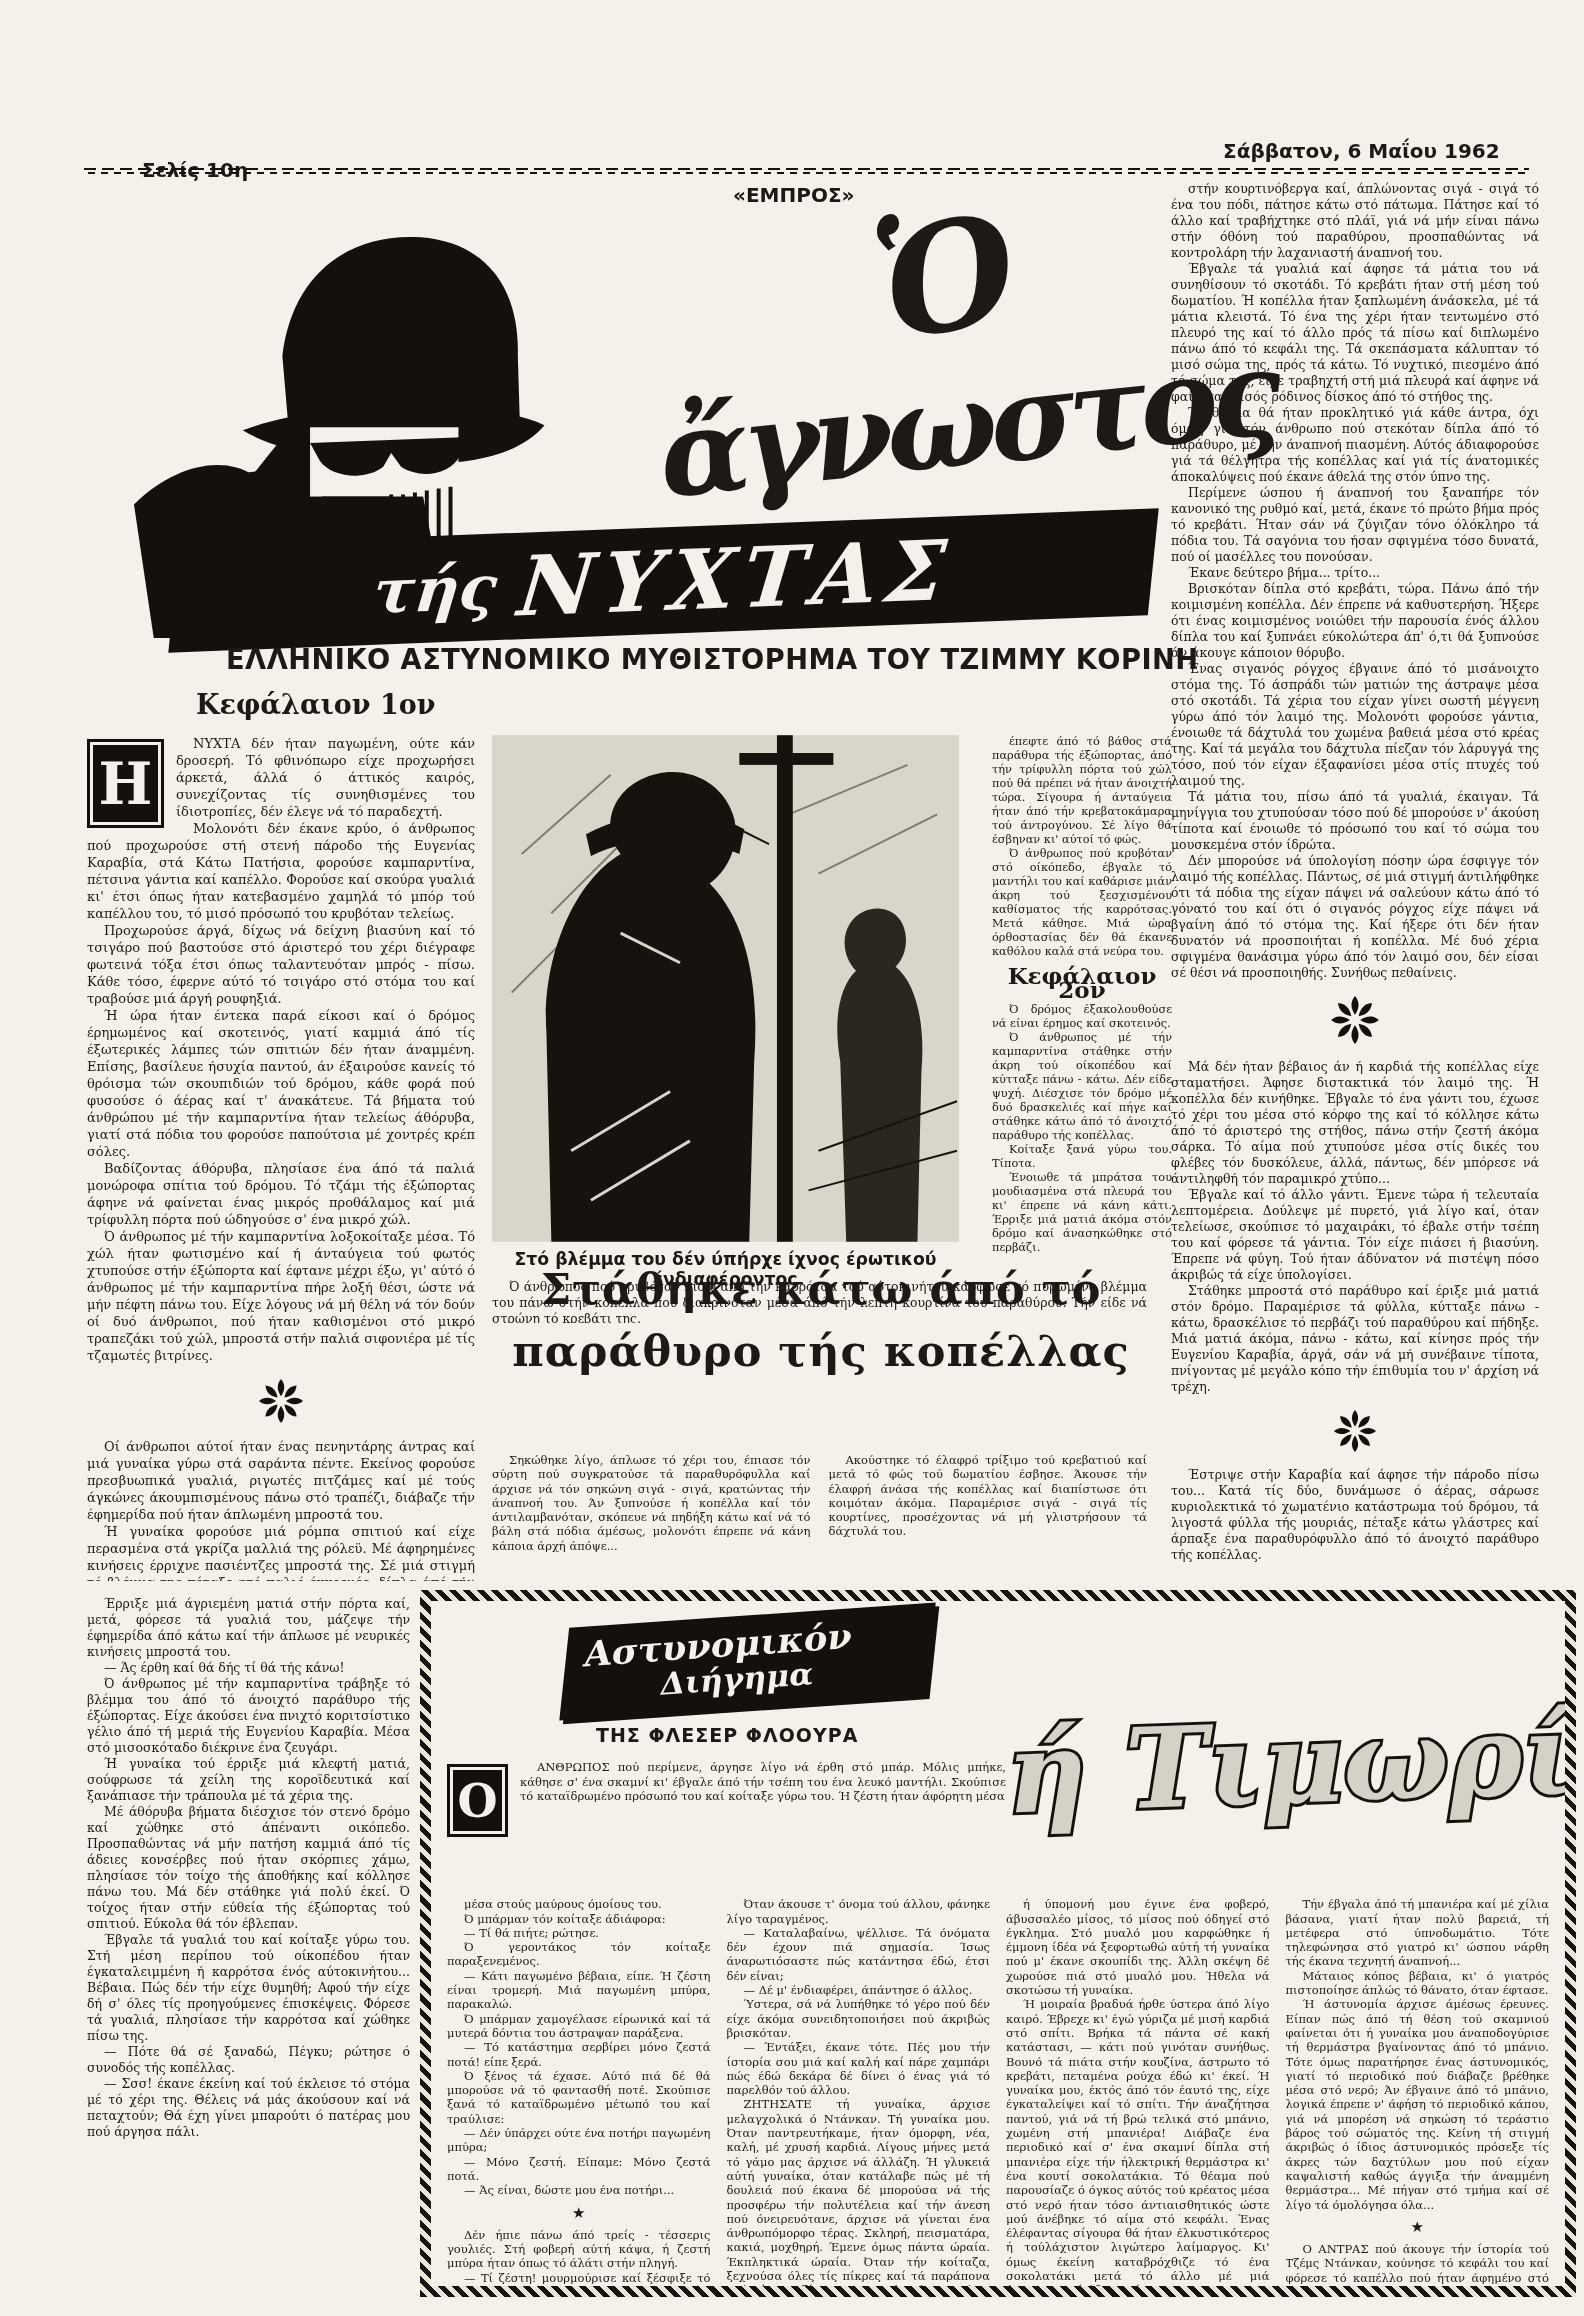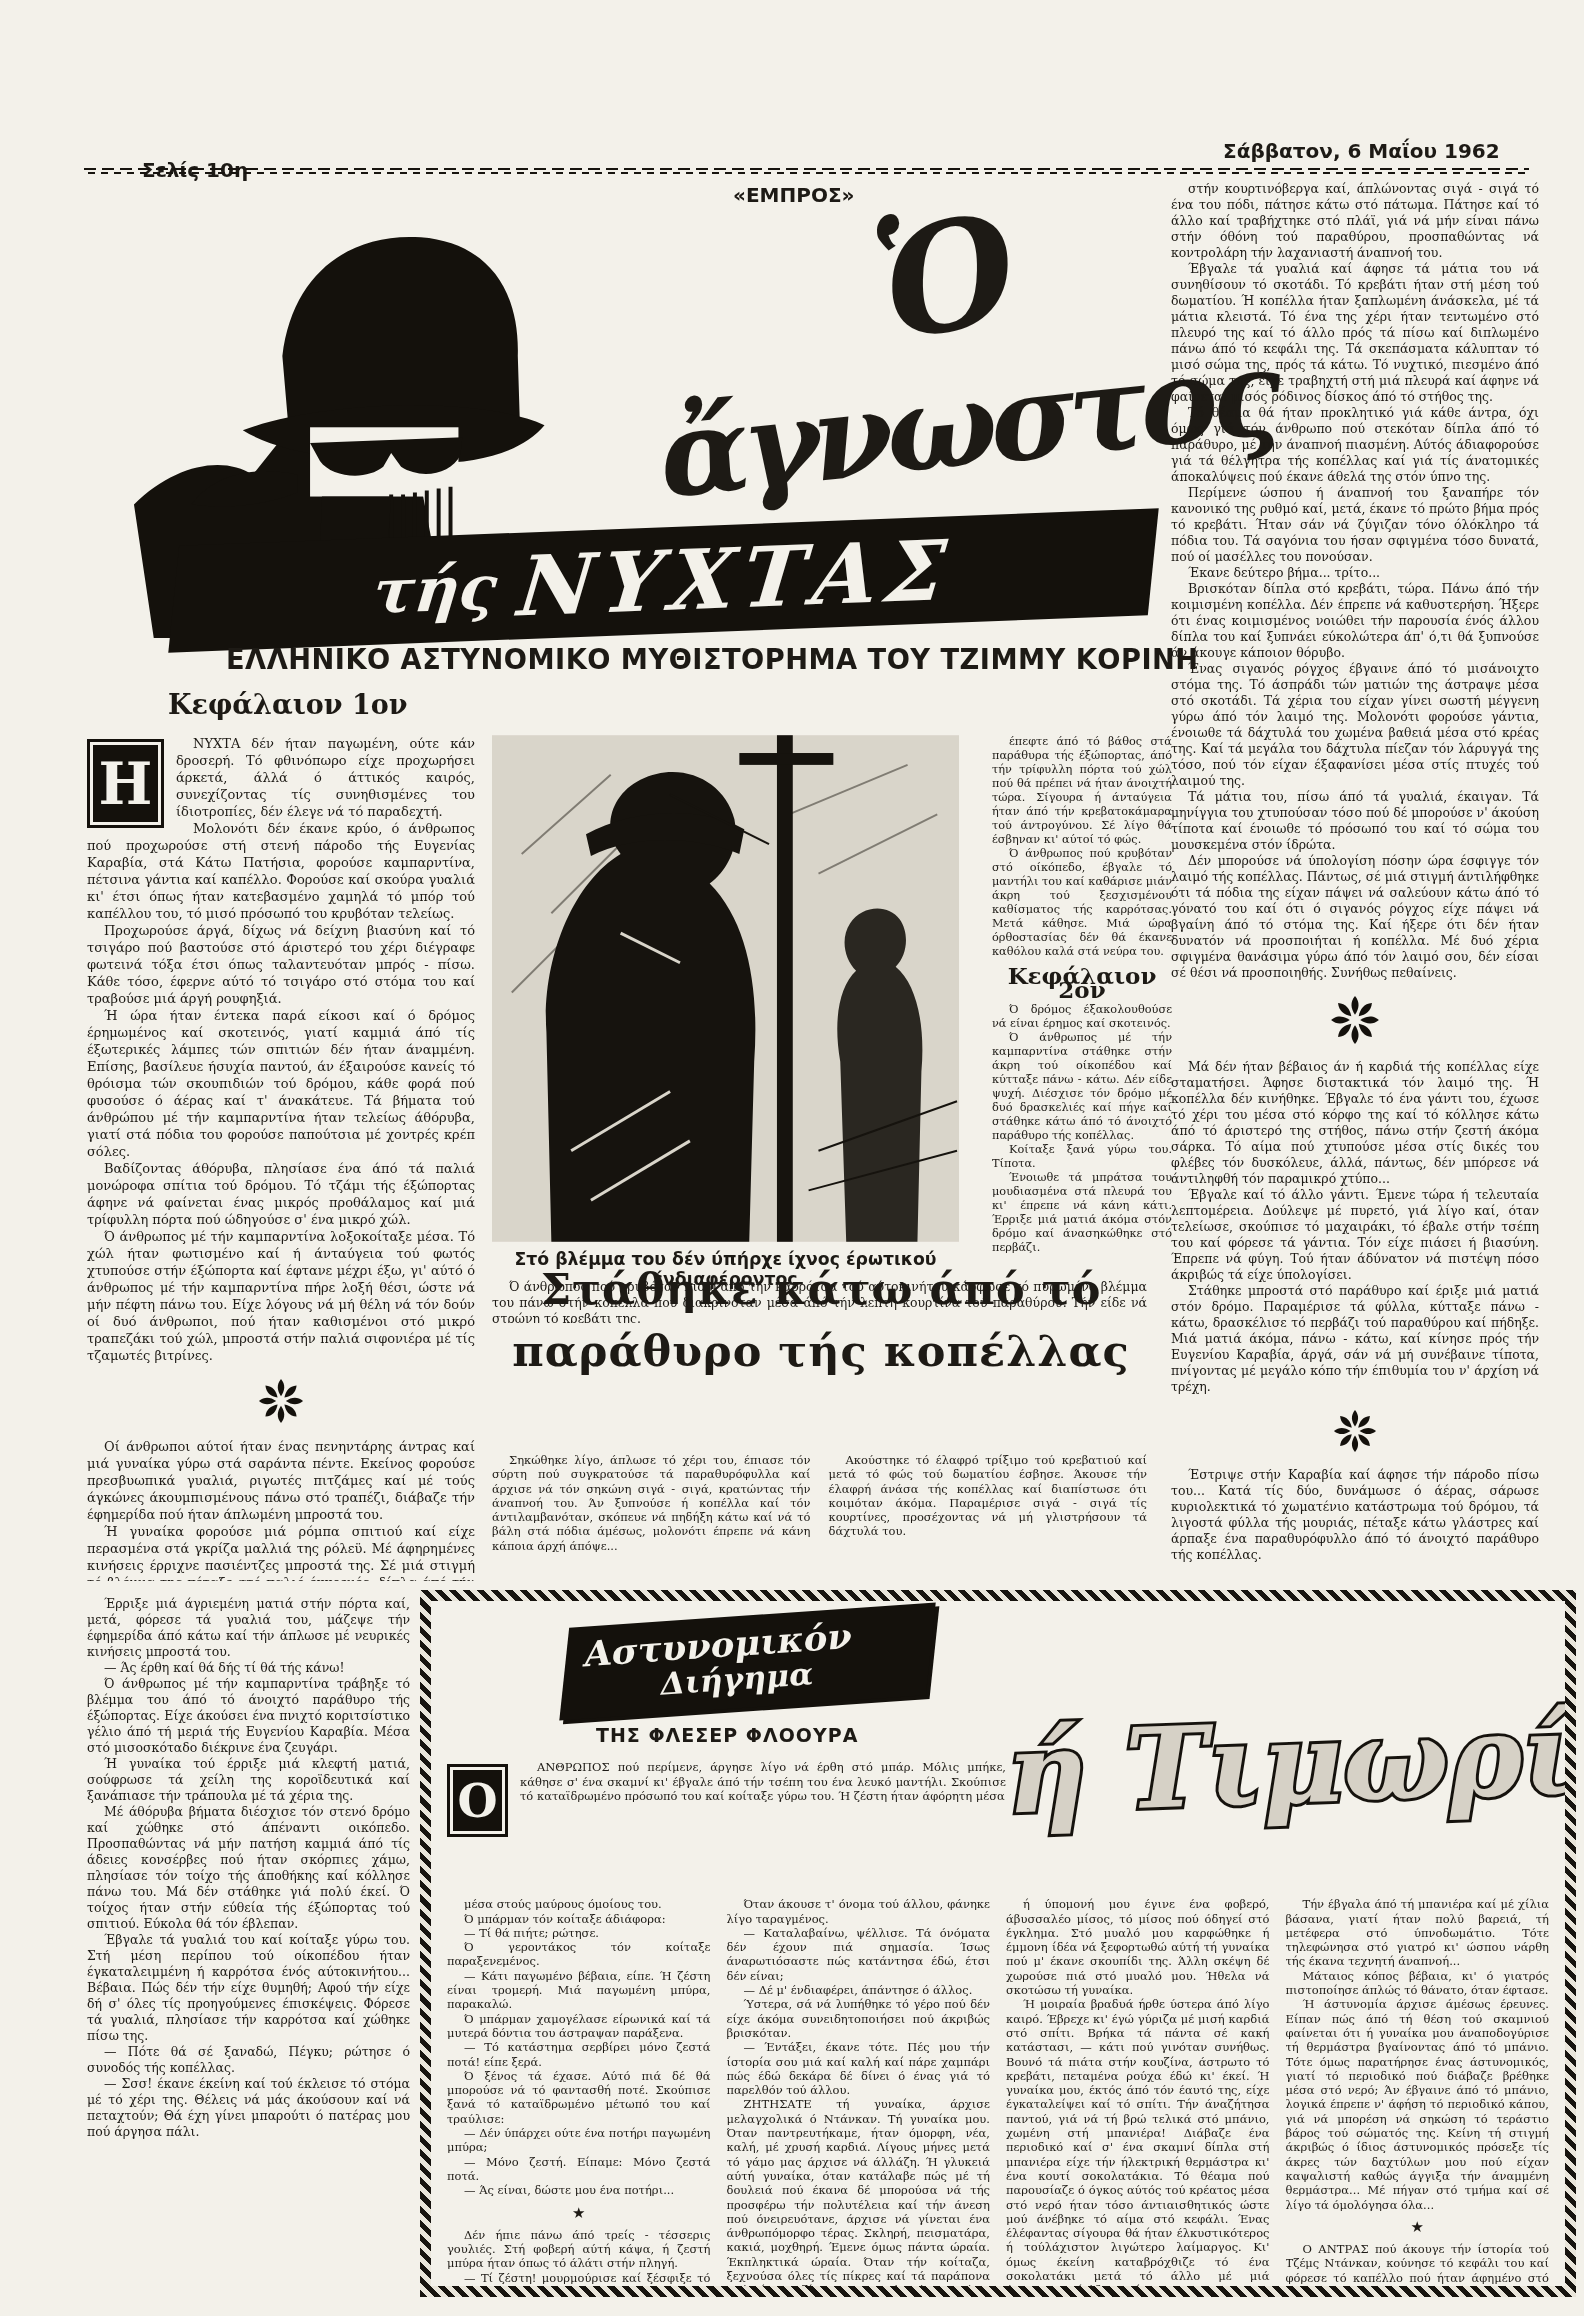--- a/index.html
+++ b/index.html
@@ -110,21 +110,21 @@
 
 <div class="abs script-o" style="left:876px;top:203px;">Ὁ</div>
 <div class="abs script-t" style="left:658px;top:366px;">ἄγνωστος</div>
 
 <div class="abs banner" style="left:176px;top:527px;width:975px;height:107px;">
   <span class="small">τής</span>
   <span class="big">ΝΥΧΤΑΣ</span>
 </div>
 
 <div class="abs subtitle" style="left:226px;top:642px;">ΕΛΛΗΝΙΚΟ ΑΣΤΥΝΟΜΙΚΟ ΜΥΘΙΣΤΟΡΗΜΑ ΤΟΥ ΤΖΙΜΜΥ ΚΟΡΙΝΗ</div>
-<div class="abs chap" style="left:168px;top:689px;">Κεφάλαιον 1ον</div>
+<div class="abs chap" style="left:196px;top:689px;">Κεφάλαιον 1ον</div>
 
 <div class="abs txt tA" style="left:87px;top:735px;width:388px;height:846px;">
   <div class="dropcap">
       <span>Η</span>
     </div>
   <div>
       <p class="para">ΝΥΧΤΑ δέν ήταν παγωμένη, ούτε κάν δροσερή. Τό φθινόπωρο είχε προχωρήσει άρκετά, άλλά ό άττικός καιρός, συνεχίζοντας τίς συνηθισμένες του ίδιοτροπίες, δέν έλεγε νά τό παραδεχτή.</p>
       <p class="para">Μολονότι δέν έκανε κρύο, ό άνθρωπος πού προχωρούσε στή στενή πάροδο τής Ευγενίας Καραβία, στά Κάτω Πατήσια, φορούσε καμπαρντίνα, πέτσινα γάντια καί καπέλλο. Φορούσε καί σκούρα γυαλιά κι' έτσι όπως ήταν κατεβασμένο χαμηλά τό μπόρ τού καπέλλου του, τό μισό πρόσωπό του κρυβόταν τελείως.</p>
       <p class="para">Προχωρούσε άργά, δίχως νά δείχνη βιασύνη καί τό τσιγάρο πού βαστούσε στό άριστερό του χέρι διέγραφε φωτεινά τόξα έτσι όπως ταλαντευόταν μπρός - πίσω. Κάθε τόσο, έφερνε αύτό τό τσιγάρο στό στόμα του καί τραβούσε μιά άργή ρουφηξιά.</p>
       <p class="para">Ή ώρα ήταν έντεκα παρά είκοσι καί ό δρόμος έρημωμένος καί σκοτεινός, γιατί καμμιά άπό τίς έξωτερικές λάμπες τών σπιτιών δέν ήταν άναμμένη. Επίσης, βασίλευε ήσυχία παντού, άν έξαιρούσε κανείς τό θρόισμα τών σκουπιδιών τού δρόμου, κάθε φορά πού φυσούσε ό άέρας καί τ' άνακάτευε. Τά βήματα τού άνθρώπου μέ τήν καμπαρντίνα ήταν τελείως άθόρυβα, γιατί στά πόδια του φορούσε παπούτσια μέ χοντρές κρέπ σόλες.</p>

